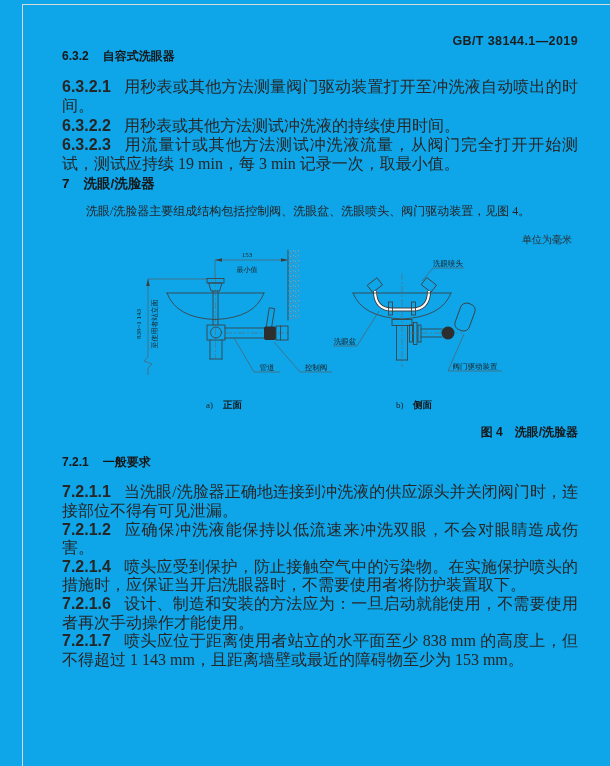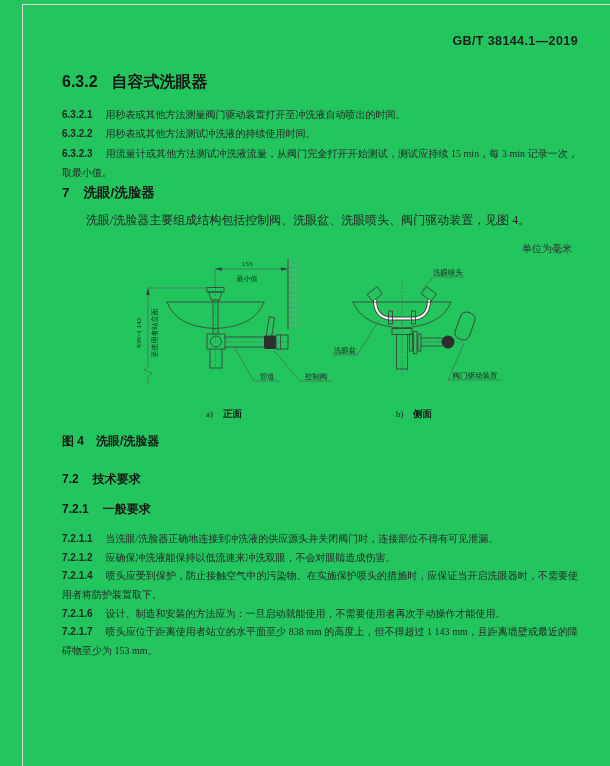--- a/index.html
+++ b/index.html
@@ -1,73 +1,73 @@
 <!DOCTYPE html>
 <html lang="zh"><head>
 <meta charset="utf-8">
 <style>
   * { margin:0; padding:0; box-sizing:border-box; }
   html,body { width:610px; height:766px; }
   body { background:#ffffff; font-family:"Liberation Serif","DejaVu Serif",serif; color:#242424; overflow:hidden; }
-  .page { position:relative; width:610px; height:766px; background:#22c55e; overflow:hidden; }
+  .page { position:relative; width:610px; height:766px; background:#0ea5e9; overflow:hidden; }
   .page-edge { position:absolute; left:22px; top:4px; right:0; bottom:-2px; border-left:1px solid #d9d9d9; border-top:1px solid #d9d9d9; pointer-events:none; }
   .content { position:relative; padding:0 32px 0 62px; }
 
   .doc-header { margin-top:34px; text-align:right; font-family:"Liberation Sans","DejaVu Sans",sans-serif; font-weight:700; font-size:12.5px; letter-spacing:.4px; color:#1d1d1d; }
 
   .hsec { font-family:"Liberation Sans","DejaVu Sans",sans-serif; font-weight:700; color:#161616; }
   .hsec .num { margin-right:14px; }
-  .h632 { margin-top:24px; font-size:16px; }
+  .h632 { font-size:12px; }
   .h7   { margin-top:2px; font-size:13.5px; }
   .h71  { margin-top:13px; font-size:12px; }
   .h72  { margin-top:21px; font-size:12px; }
   .h721 { margin-top:13px; font-size:12px; }
 
   .clauses { margin-top:12px; }
-  .clause { font-size:10px; line-height:19.3px; text-align:justify; color:#262626; }
+  .clause { font-size:16px; line-height:19.3px; text-align:justify; color:#262626; }
   .clause .cnum { font-family:"Liberation Sans","DejaVu Sans",sans-serif; font-weight:700; margin-right:13px; white-space:nowrap; }
   .clauses721 { margin-top:12px; }
   .clauses721 .clause { line-height:18.6px; }
 
   .para71 { margin-top:9px; font-size:12px; line-height:19px; text-indent:2em; text-align:justify; }
   .units-note { margin-top:12px; text-align:right; font-size:10px; padding-right:6px; color:#2b2b2b; }
 
   .figure-wrap { margin-left:68px; }
   svg.figure { display:block; }
   .ln   { stroke:#3e3e3e; stroke-width:.85; fill:none; stroke-linecap:round; }
   .thin { stroke:#5a5a5a; stroke-width:.65; fill:none; }
   .cl   { stroke:#6a6a6a; stroke-width:.6; stroke-dasharray:7 2 2 2; fill:none; }
   .dark { fill:#2e2e2e; stroke:none; }
   .arrow{ fill:#3e3e3e; stroke:none; }
   text.fl  { font-size:7.5px; fill:#1f1f1f; }
   text.dim { font-size:7px;  fill:#1f1f1f; }
   text.cap-letter { font-size:9px; fill:#1f1f1f; }
   text.cap-word   { font-size:9.5px; font-weight:700; font-family:"Liberation Sans","DejaVu Sans",sans-serif; fill:#161616; }
 
-  .figure-title { margin-top:12px; text-align:left; font-family:"Liberation Sans","DejaVu Sans",sans-serif; font-weight:700; font-size:12px; color:#161616; }
+  .figure-title { margin-top:12px; text-align:right; font-family:"Liberation Sans","DejaVu Sans",sans-serif; font-weight:700; font-size:12px; color:#161616; }
   .figure-title .tprefix { margin-right:12px; }
 </style>
 </head>
 <body>
 
 <div class="page">
   <div class="page-edge"></div>
 
   <div class="content">
 
     <div class="doc-header">GB/T 38144.1—2019</div>
 
     <div class="hsec h632">
       <span class="num">6.3.2</span><span>自容式洗眼器</span>
     </div>
 
     <div class="clauses">
       <p class="clause"><span class="cnum">6.3.2.1</span><span>用秒表或其他方法测量阀门驱动装置打开至冲洗液自动喷出的时间。</span></p>
       <p class="clause"><span class="cnum">6.3.2.2</span><span>用秒表或其他方法测试冲洗液的持续使用时间。</span></p>
-      <p class="clause"><span class="cnum">6.3.2.3</span><span>用流量计或其他方法测试冲洗液流量，从阀门完全打开开始测试，测试应持续 15 min，每 3 min 记录一次，取最小值。</span></p>
+      <p class="clause"><span class="cnum">6.3.2.3</span><span>用流量计或其他方法测试冲洗液流量，从阀门完全打开开始测试，测试应持续 19 min，每 3 min 记录一次，取最小值。</span></p>
     </div>
 
     <div class="hsec h7">
       <span class="num">7</span><span>洗眼/洗脸器</span>
     </div>
 
 
     <p class="para71">洗眼/洗脸器主要组成结构包括控制阀、洗眼盆、洗眼喷头、阀门驱动装置，见图 4。</p>
 
     <div class="units-note">单位为毫米</div>
@@ -222,23 +222,20 @@
             <text class="cap-word" x="283" y="161">侧面</text>
           </g>
         </g>
       </svg>
     </div>
 
     <div class="figure-title">
       <span class="tprefix">图 4</span><span>洗眼/洗脸器</span>
     </div>
 
-    <div class="hsec h72">
-      <span class="num">7.2</span><span>技术要求</span>
-    </div>
 
     <div class="hsec h721">
       <span class="num">7.2.1</span><span>一般要求</span>
     </div>
 
     <div class="clauses clauses721">
       <p class="clause"><span class="cnum">7.2.1.1</span><span>当洗眼/洗脸器正确地连接到冲洗液的供应源头并关闭阀门时，连接部位不得有可见泄漏。</span></p>
       <p class="clause"><span class="cnum">7.2.1.2</span><span>应确保冲洗液能保持以低流速来冲洗双眼，不会对眼睛造成伤害。</span></p>
       <p class="clause"><span class="cnum">7.2.1.4</span><span>喷头应受到保护，防止接触空气中的污染物。在实施保护喷头的措施时，应保证当开启洗眼器时，不需要使用者将防护装置取下。</span></p>
       <p class="clause"><span class="cnum">7.2.1.6</span><span>设计、制造和安装的方法应为：一旦启动就能使用，不需要使用者再次手动操作才能使用。</span></p>

